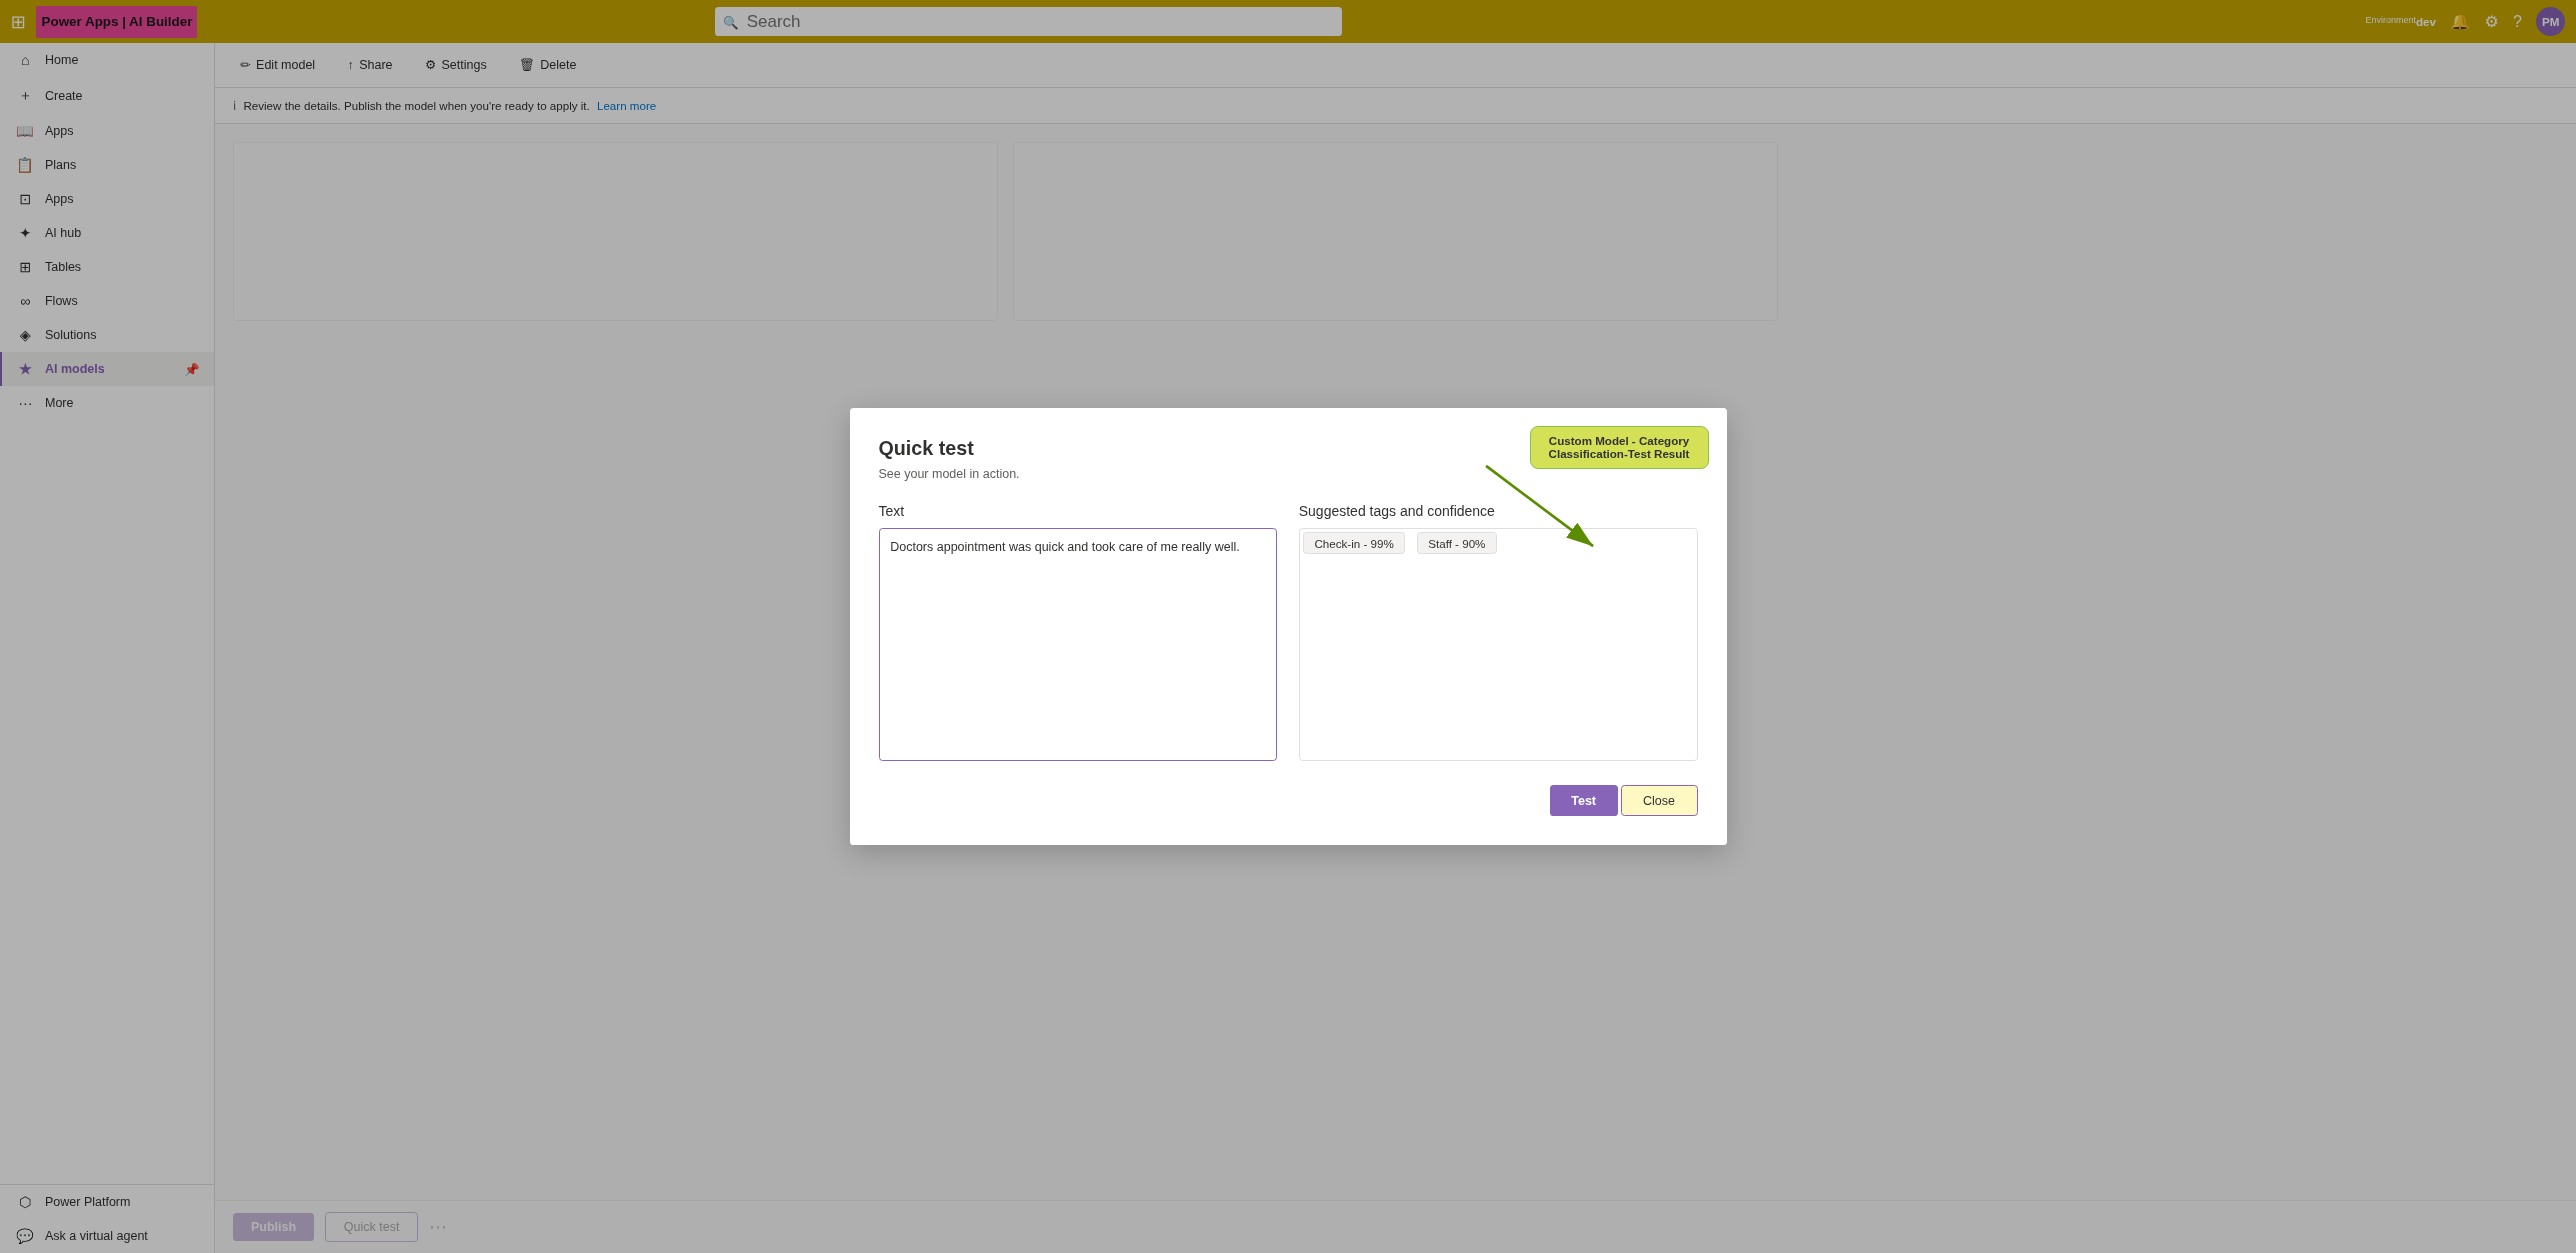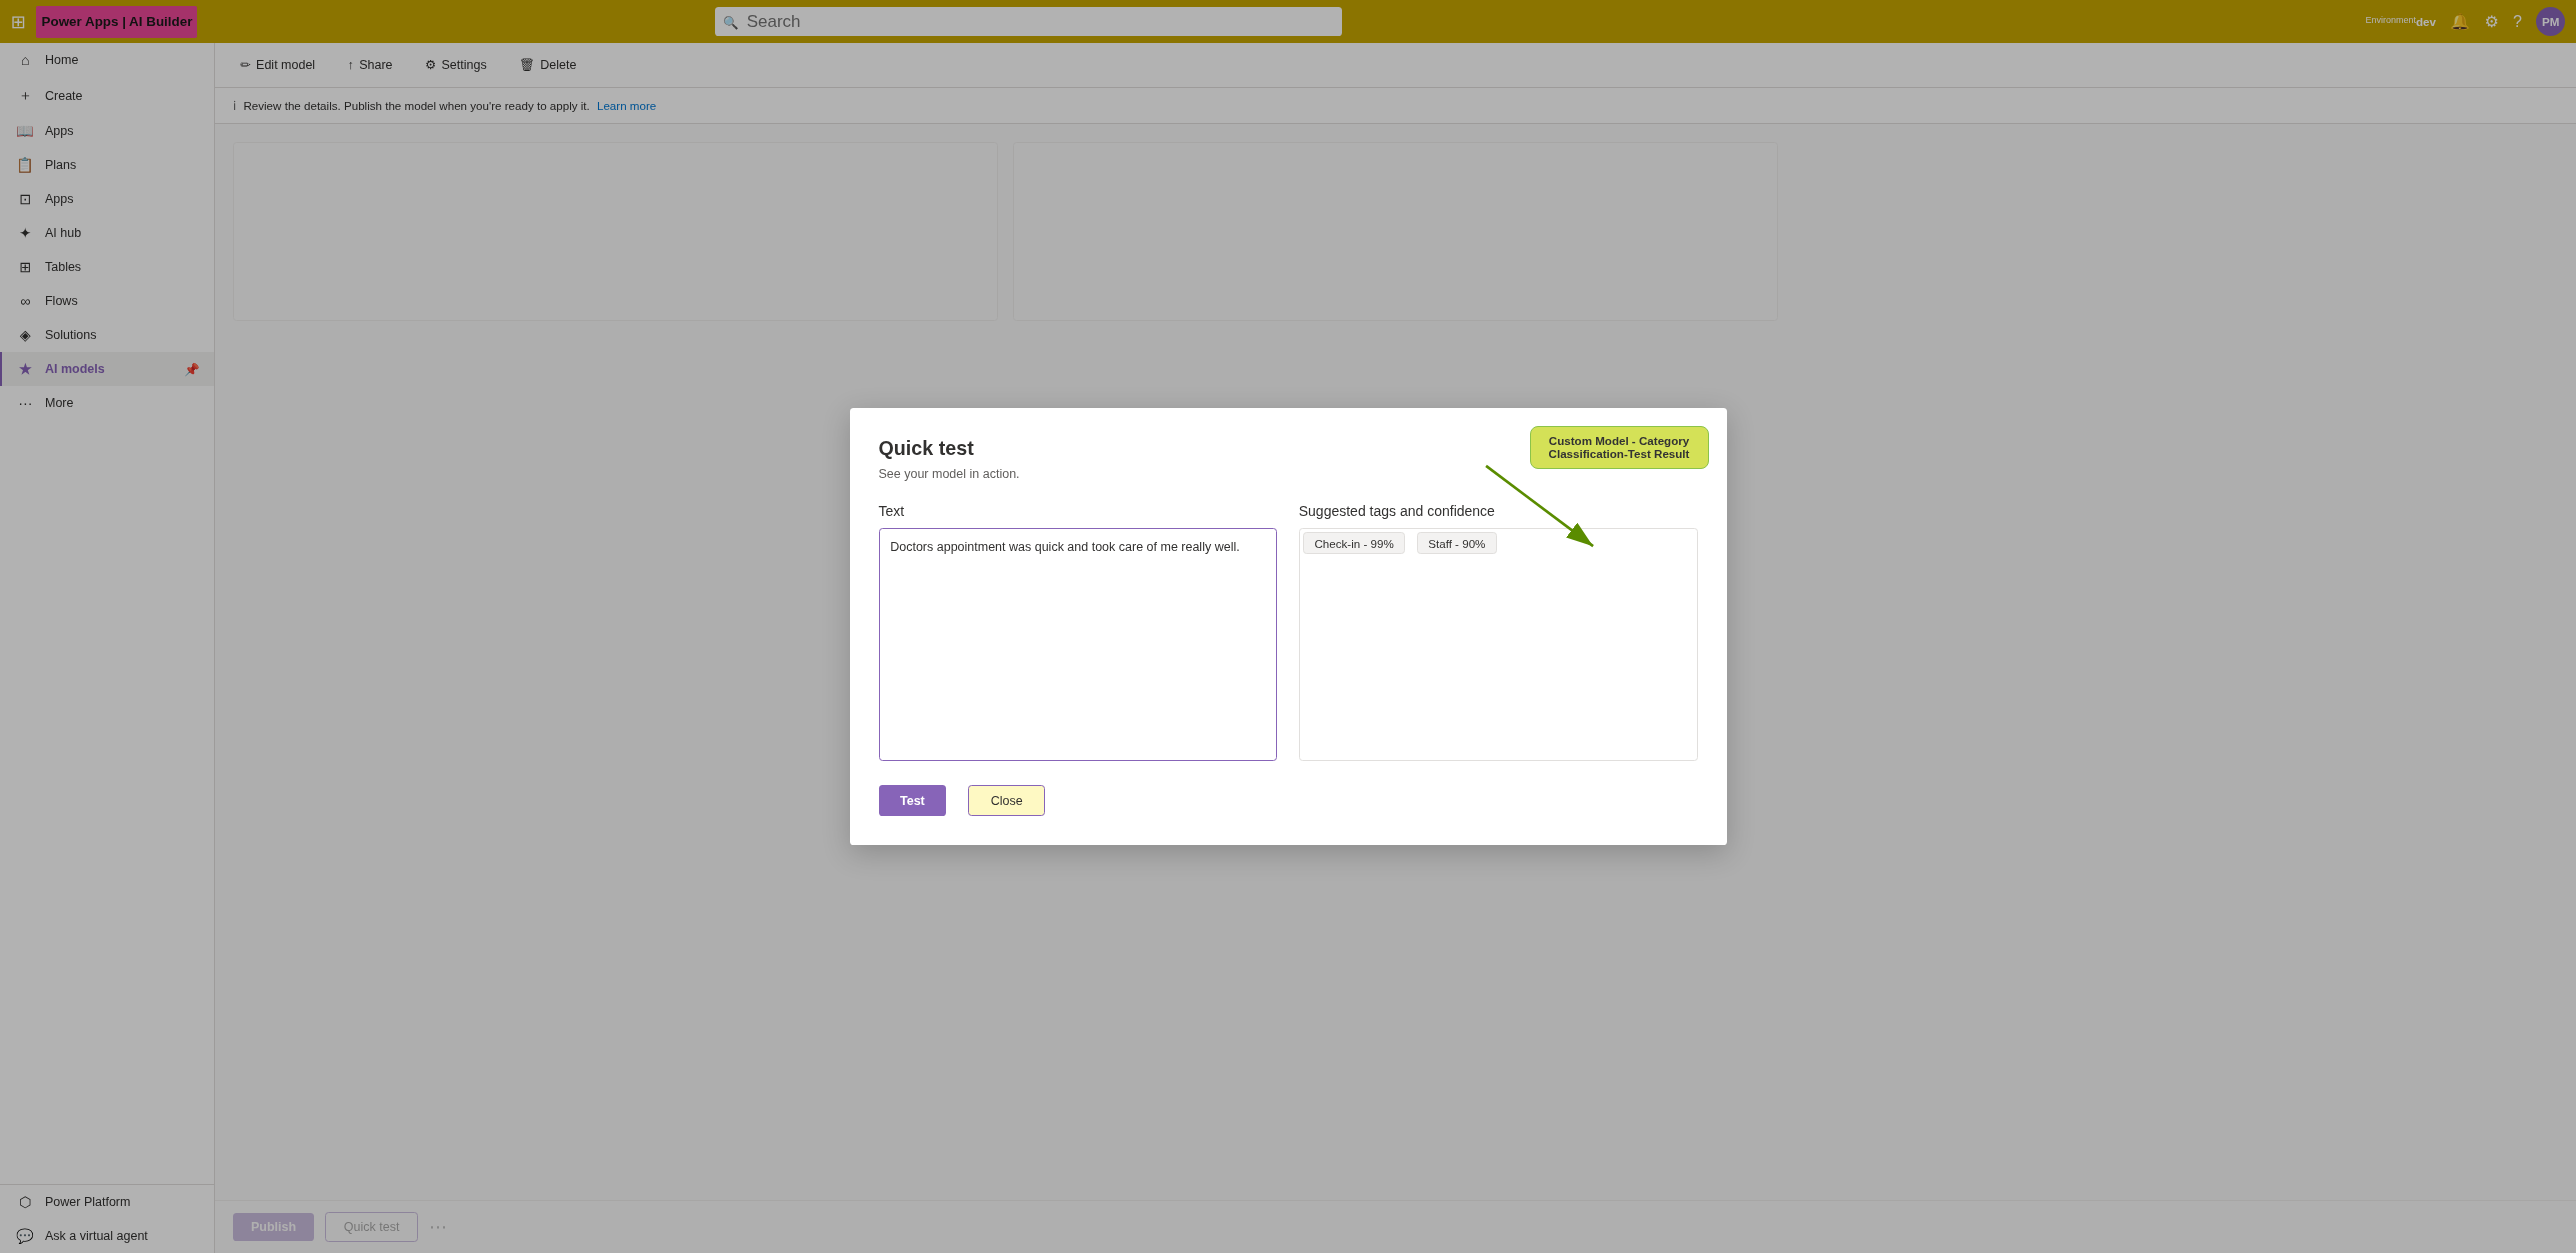--- a/index.html
+++ b/index.html
@@ -275,21 +275,22 @@
       background: #f3f2f1;
       border: 0.9px solid #e1dfdd;
       border-radius: 3.6px;
       padding: 3.6px 10.7px;
       font-size: 11.6px;
       color: #323130;
       margin-right: 7.2px;
     }
     .modal-footer {
       display: flex;
-      gap: 22px;
+      justify-content: flex-end;
+      gap: 3px;
       margin-top: 21.5px;
     }
     .btn-test {
       background: #8764b8;
       color: #fff;
       border: none;
       border-radius: 3.6px;
       padding: 7.2px 21.5px;
       font-size: 12.5px;
       cursor: pointer;

